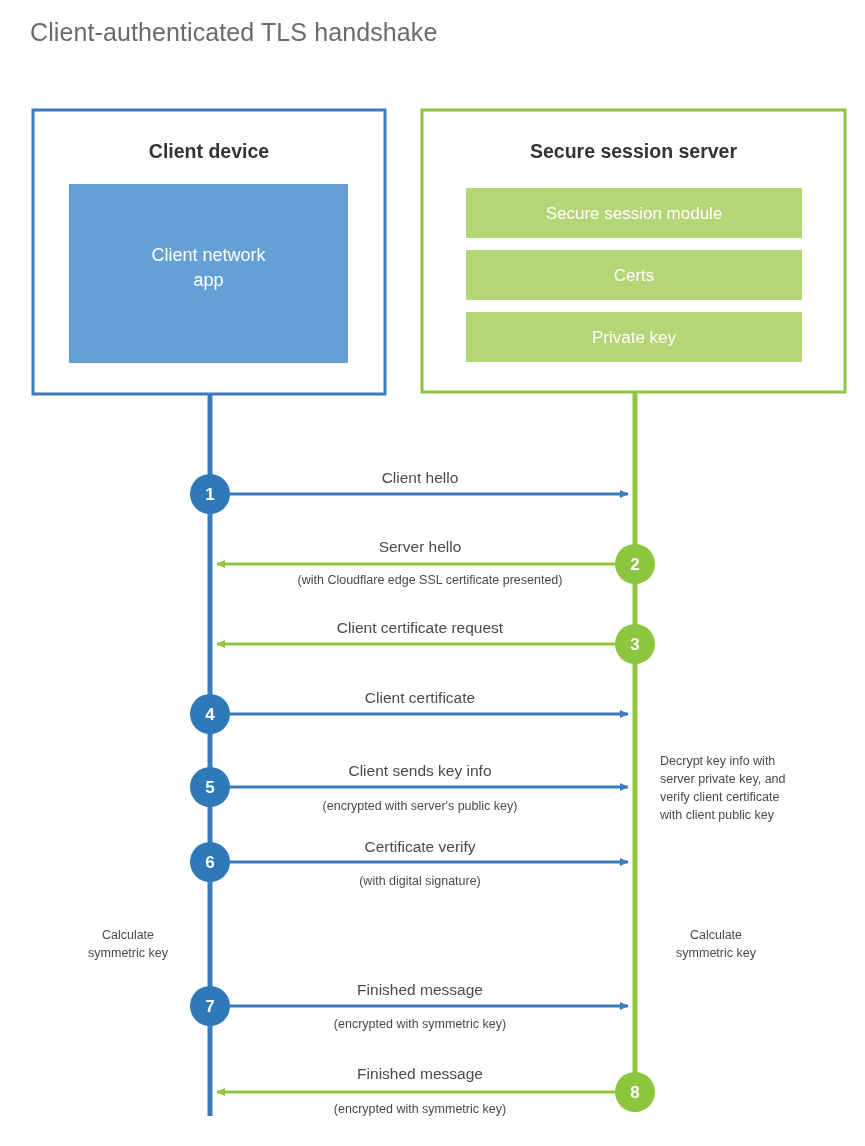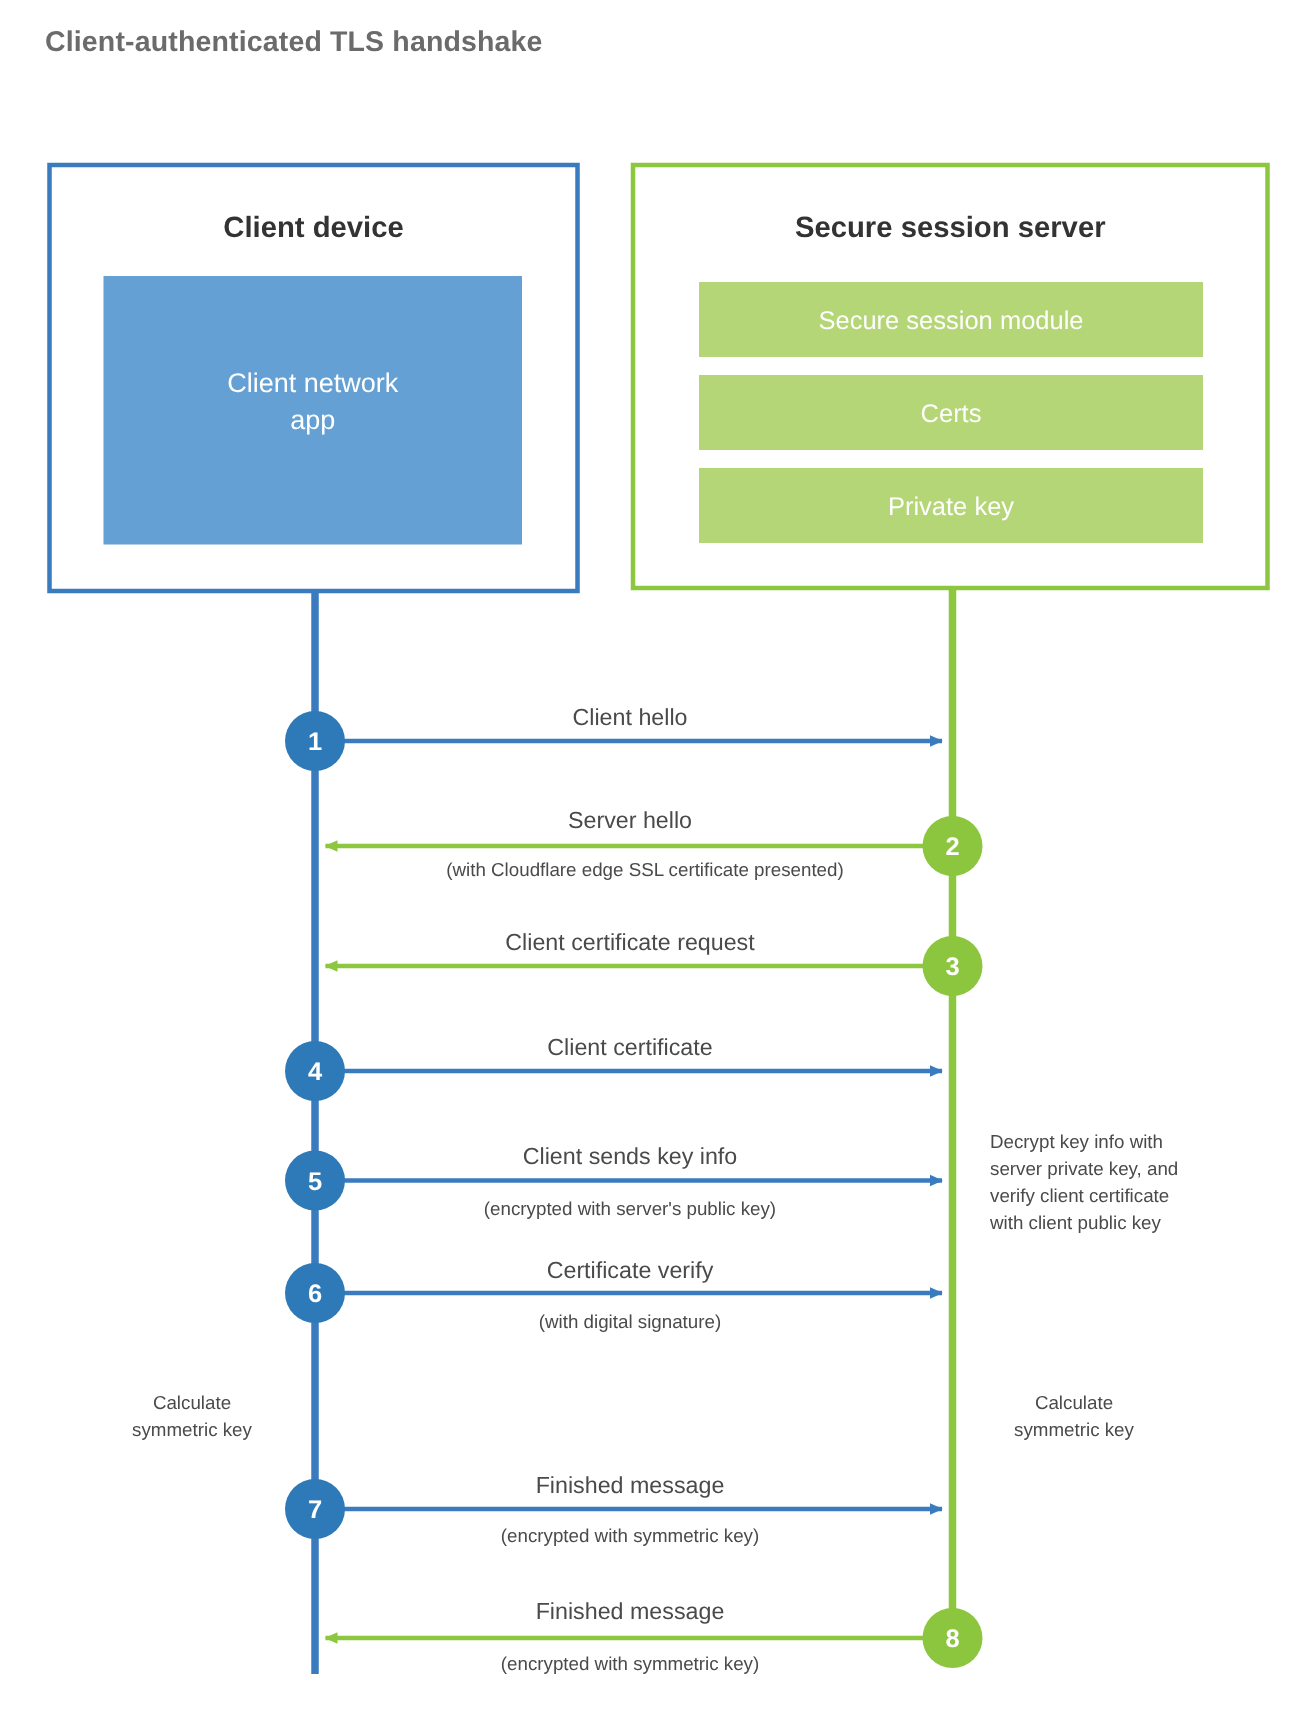--- a/index.html
+++ b/index.html
@@ -17,22 +17,22 @@
   }
   #diagram-root {
     position: relative;
     width: 865px;
     height: 1146px;
   }
   .page-title {
     position: absolute;
     left: 30px;
     top: 18px;
-    font-size: 19px;
-    font-weight: 700;
+    font-size: 25px;
+    font-weight: 400;
     color: #6b6b6b;
     letter-spacing: 0.1px;
     white-space: nowrap;
   }
   svg.layer {
     position: absolute;
     left: 0;
     top: 0;
     width: 865px;
     height: 1146px;

